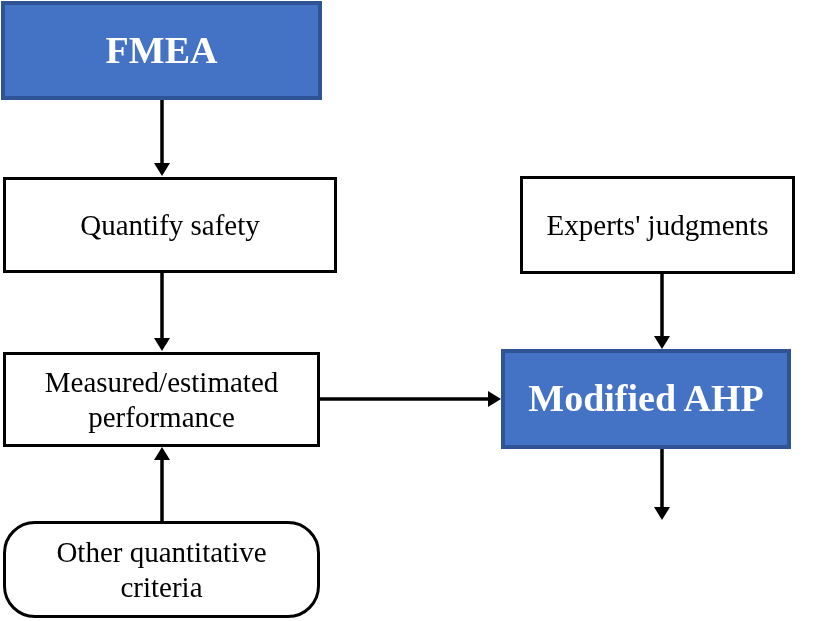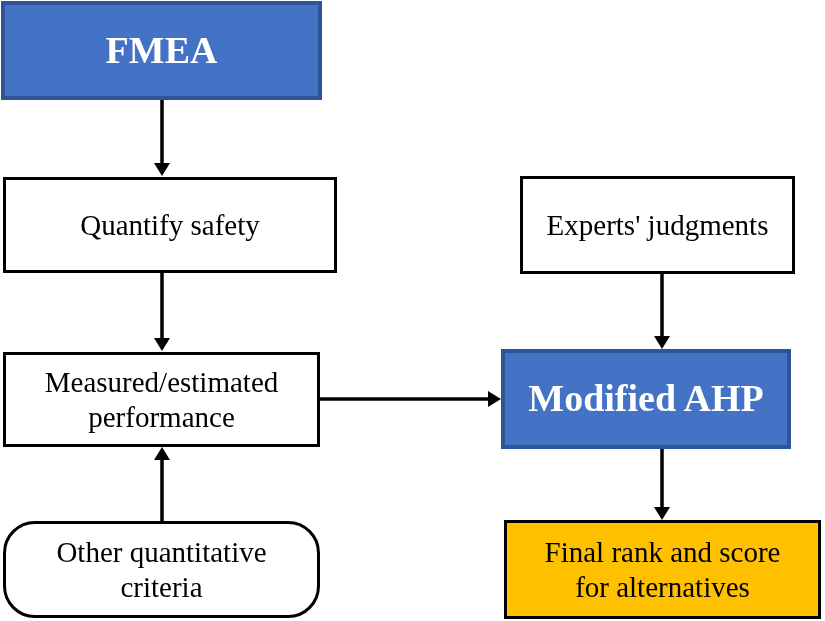--- a/index.html
+++ b/index.html
@@ -93,23 +93,20 @@
   </div>
 
   <div class="node box-plain n-experts">
     <span class="label">Experts' judgments</span>
   </div>
 
   <div class="node box-primary n-ahp">
     <span class="label">Modified AHP</span>
   </div>
 
-  <div class="node box-gold n-final">
-    <span class="label">Final rank and score for alternatives</span>
-  </div>
 
   <svg class="arrow-layer" width="825" height="621" viewBox="0 0 825 621">
     <g>
       <line x1="162" y1="100" x2="162" y2="164"></line>
       <polygon points="154,163 170,163 162,176"></polygon>
     </g>
     <g>
       <line x1="162" y1="273" x2="162" y2="339"></line>
       <polygon points="154,338 170,338 162,351"></polygon>
     </g>

